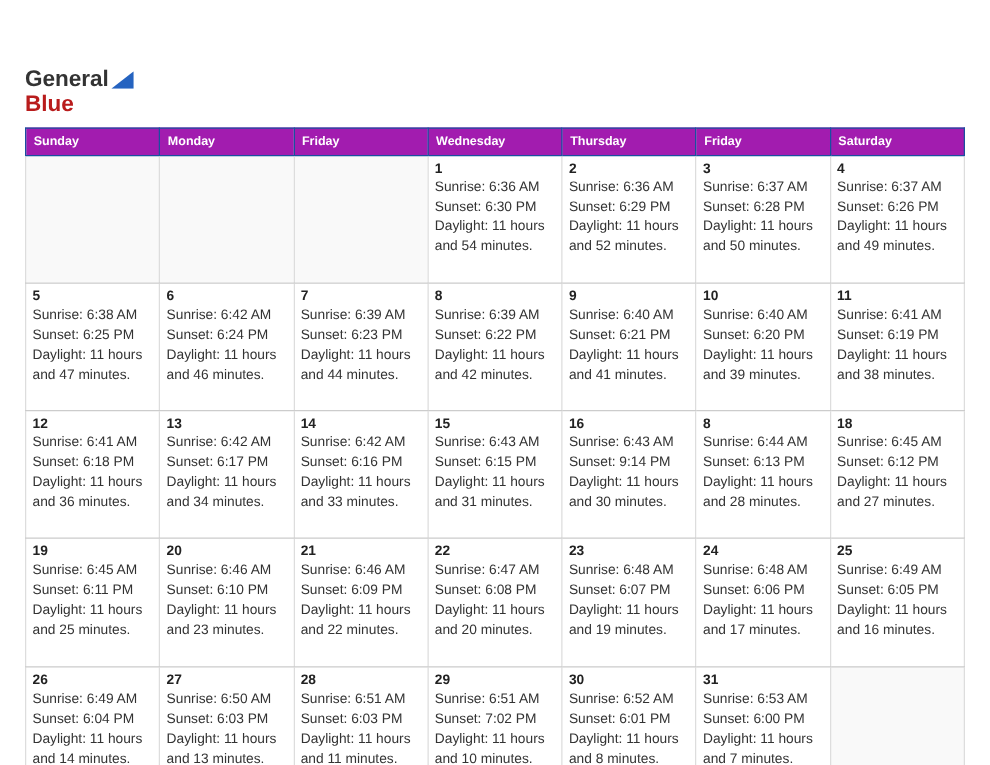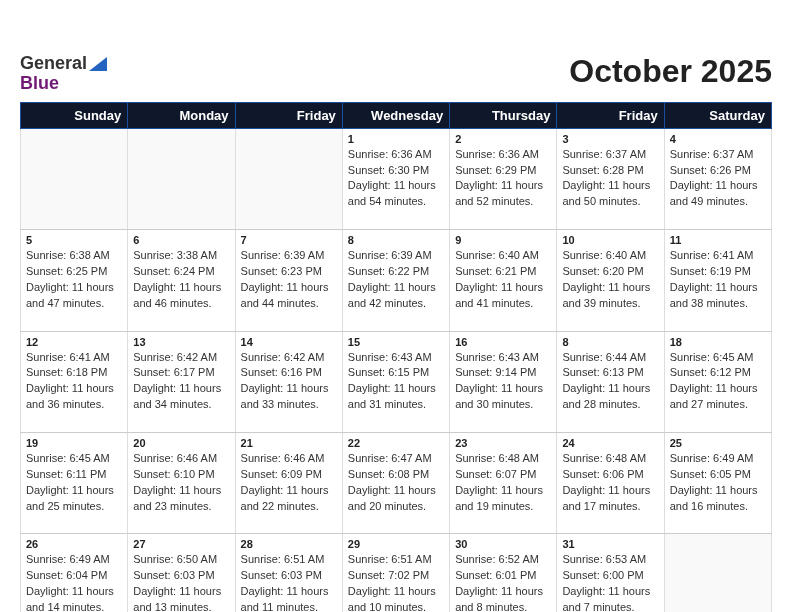--- a/index.html
+++ b/index.html
@@ -33,21 +33,21 @@
       display: flex;
       align-items: center;
       font-size: 18px;
       font-weight: bold;
       line-height: 1.1;
     }
     .logo-general {
       color: #333;
     }
     .logo-blue {
-      color: #701a75;
+      color: #b91c1c;
     }
     .logo-icon {
       width: 18px;
       height: 14px;
       margin-left: 2px;
     }
     .title-block {
       text-align: right;
     }
     .month-title {
@@ -61,25 +61,25 @@
       color: #444;
     }
     .calendar {
       flex: 1;
       border: 1px solid #ccc;
       border-collapse: collapse;
       width: 100%;
       table-layout: fixed;
     }
     .calendar th {
-      background: #0f172a;
+      background: #a21caf;
       color: #fff;
-      font-size: 13px;
+      font-size: 10px;
       font-weight: bold;
-      text-align: right;
+      text-align: left;
       padding: 5px 6px;
       border: 1px solid #1a4fa0;
     }
     .calendar td {
       vertical-align: top;
       font-size: 9.5px;
       color: #333;
       padding: 4px 5px;
       border: 1px solid #ddd;
       background: #fff;
@@ -114,21 +114,20 @@
         <span class="logo-general">General</span>
         <svg class="logo-icon" viewBox="0 0 18 14" xmlns="http://www.w3.org/2000/svg">
           <polygon points="0,14 18,0 18,14" fill="#2563c0"></polygon>
         </svg>
       </div>
       <div class="logo-text">
         <span class="logo-blue">Blue</span>
       </div>
     </div>
     <div class="title-block">
-      <div class="month-title">October 2025</div>
     </div>
   </div>
 
   <table class="calendar">
     <thead>
       <tr>
         <th>Sunday</th>
         <th>Monday</th>
         <th>Friday</th>
         <th>Wednesday</th>
@@ -174,21 +173,21 @@
         <tr class="week-row">
           <td>
             <span class="day-num">5</span>
             <div class="day-info">Sunrise: 6:38 AM
 Sunset: 6:25 PM
 Daylight: 11 hours
 and 47 minutes.</div>
           </td>
           <td>
             <span class="day-num">6</span>
-            <div class="day-info">Sunrise: 3:38 AM
+            <div class="day-info">Sunrise: 6:42 AM
 Sunset: 6:24 PM
 Daylight: 11 hours
 and 46 minutes.</div>
           </td>
           <td>
             <span class="day-num">7</span>
             <div class="day-info">Sunrise: 6:39 AM
 Sunset: 6:23 PM
 Daylight: 11 hours
 and 44 minutes.</div>

